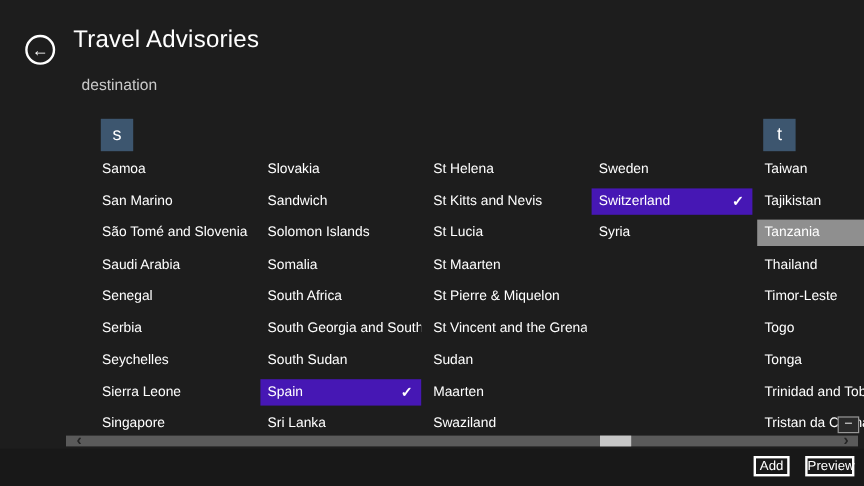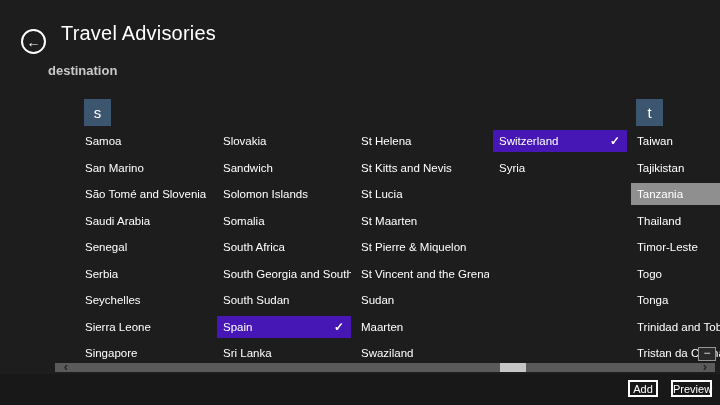--- a/index.html
+++ b/index.html
@@ -18,22 +18,22 @@
     display:flex; align-items:center; justify-content:center;
     font-size:14px; font-weight:bold; color:#fff; line-height:1;
     cursor:pointer;
   }
   .page-title {
     position:absolute; left:61px; top:22px;
     font-size:20px; font-weight:300; letter-spacing:.2px; color:#fff;
     white-space:nowrap;
   }
   .page-subtitle {
-    position:absolute; left:48px; top:63px;
-    font-size:13px; font-weight:700; color:#c9c9c9;
+    position:absolute; left:68px; top:63px;
+    font-size:13px; font-weight:400; color:#c9c9c9;
   }
 
   
   .grid {
     position:absolute; left:79px; top:99px;
     display:flex; flex-direction:row;
   }
   .col { width:134px; margin-right:4px; flex:none; }
   .tile {
     width:27px; height:27px; margin-left:5px; margin-bottom:4px;
@@ -137,20 +137,21 @@
       <div class="item"><span>St Lucia</span></div>
       <div class="item"><span>St Maarten</span></div>
       <div class="item"><span>St Pierre &amp; Miquelon</span></div>
       <div class="item"><span>St Vincent and the Grenadines</span></div>
       <div class="item"><span>Sudan</span></div>
       <div class="item"><span>Maarten</span></div>
       <div class="item"><span>Swaziland</span></div>
     </div>
     <div class="col">
       <div class="tile-spacer"></div>
+      <div class="item"><span>Sweden</span></div>
       <div class="item selected"><span>Switzerland</span><span class="check">✓</span></div>
       <div class="item"><span>Syria</span></div>
     </div>
     <div class="col">
       <div class="tile">t</div>
       <div class="item"><span>Taiwan</span></div>
       <div class="item"><span>Tajikistan</span></div>
       <div class="item highlighted"><span>Tanzania</span></div>
       <div class="item"><span>Thailand</span></div>
       <div class="item"><span>Timor-Leste</span></div>

